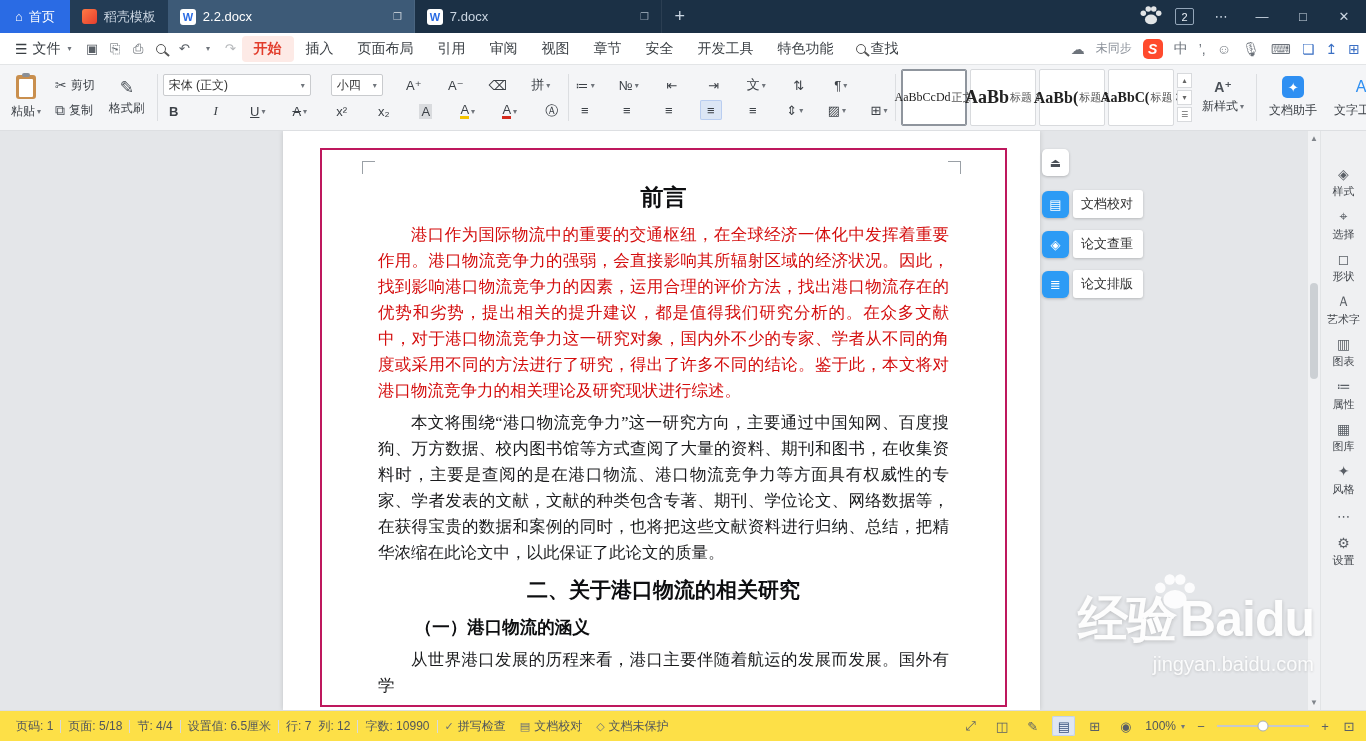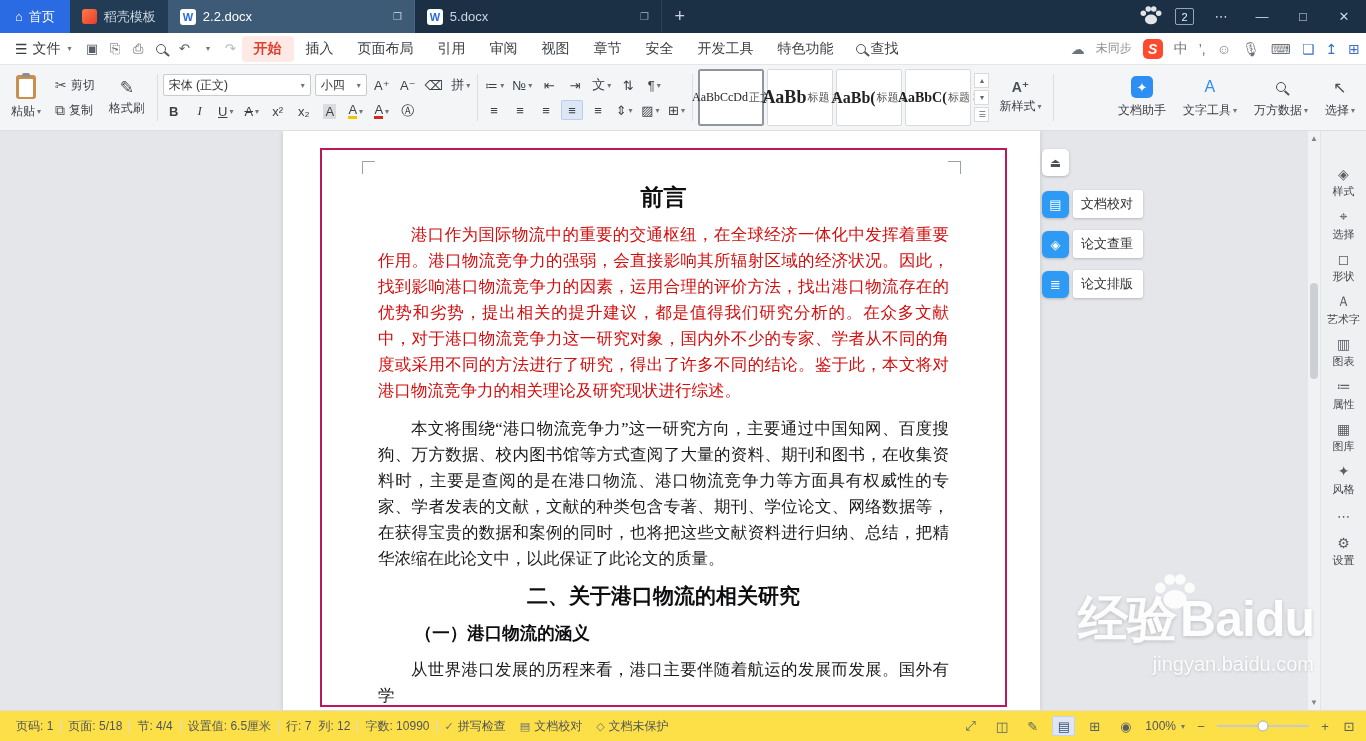--- a/index.html
+++ b/index.html
@@ -44,21 +44,21 @@
   .rgroup{display:flex;align-items:stretch;gap:3px;flex:0 0 auto}
   .bigbtn{display:flex;flex-direction:column;align-items:center;justify-content:center;gap:4px;padding:2px 7px;border-radius:3px;font-size:12px;color:#3c4147;cursor:pointer}
   .bigbtn .bb-lbl{display:flex;align-items:center;white-space:nowrap}
   .smcol{display:flex;flex-direction:column;justify-content:center;gap:6px}
   .smbtn{display:flex;align-items:center;gap:4px;font-size:12px;color:#3c4147;padding:1px 4px;cursor:pointer;white-space:nowrap}
   .g-ico{font-size:14px;color:#4a5057;line-height:1}
   .clipb{width:20px;height:24px;background:#c98f4e;border-radius:3px;position:relative}
   .clipb:before{content:"";position:absolute;left:3px;top:4px;right:3px;bottom:2px;background:#fff;border-radius:1px}
   .clipb:after{content:"";position:absolute;left:6px;top:-2px;width:8px;height:4px;background:#8a8f96;border-radius:2px}
   .fontcol{display:flex;flex-direction:column;justify-content:center;gap:5px}
-  .fontrow{display:flex;align-items:center;gap:4px}
+  .fontrow{display:flex;align-items:center;gap:20px}
   .combo{background:#fff;border:1px solid #c9cbce;border-radius:2px;height:22px;display:flex;align-items:center;justify-content:space-between;padding:0 5px;font-size:12px;color:#333;cursor:pointer}
   .combo .cv{overflow:hidden;white-space:nowrap}
   .fmtbtn{min-width:22px;height:20px;display:flex;align-items:center;justify-content:center;font-size:13px;color:#3c4147;border-radius:2px;padding:0 2px;cursor:pointer;white-space:nowrap}
   .fmtbtn.sel{background:#dce6f5;box-shadow:inset 0 0 0 1px #b9cdf0}
   .u-line{text-decoration:underline}
   .hl-a{border-bottom:3px solid #f5c400;line-height:1}
   .fc-a{border-bottom:3px solid #d42a1d;line-height:1}
   .sh-a{background:#d9dbde;padding:0 2px}
   
   .stylecard{width:66px;background:#fff;border:1px solid #d8dadd;border-radius:2px;display:flex;flex-direction:row;align-items:center;justify-content:center;gap:1px;padding:3px 2px;cursor:pointer}
@@ -78,21 +78,21 @@
   .page{position:absolute;left:283px;top:0;width:757px;height:100%;background:#fff;box-shadow:0 0 5px rgba(0,0,0,.15)}
   .redbox{position:absolute;left:37px;right:33px;top:17px;bottom:3px;border:2px solid #be185d;padding:0 56px;overflow:hidden}
   .cmark{position:absolute;width:13px;height:13px}
   .cmark.tl{left:79px;top:30px;border-left:1px solid #9aa0a6;border-top:1px solid #9aa0a6}
   .cmark.tr{right:79px;top:30px;border-right:1px solid #9aa0a6;border-top:1px solid #9aa0a6}
   .d-title{font-weight:bold;font-size:23px;text-align:center;margin-top:32px;color:#0d0e10}
   .d-body{font-family:"Liberation Serif","DejaVu Serif",serif;font-size:16.5px;line-height:26px;text-align:justify;text-indent:2em;color:#1a1b1d}
   .d-red{color:#d40d0d;margin-top:9px}
   .d-h{font-weight:bold;font-size:21px;text-align:center;margin:10px 0 7px;color:#0d0e10}
   .d-sub{font-weight:bold;font-size:17.5px;margin:11px 0 8px;text-indent:2.1em;color:#0d0e10}
-  .d-p{margin-top:12px}
+  .d-p{margin-top:6px}
 
   
   .assist{position:absolute;left:1042px;top:18px;display:flex;flex-direction:column;gap:12px}
   .eject{width:27px;height:27px;background:#fff;border-radius:5px;box-shadow:0 1px 3px rgba(0,0,0,.22);display:flex;align-items:center;justify-content:center;color:#4a5057;font-size:12px;cursor:pointer;margin-bottom:2px}
   .abtn{display:flex;align-items:center;cursor:pointer}
   .aico{width:27px;height:27px;background:#2d9bf5;border-radius:6px;display:flex;align-items:center;justify-content:center;color:#fff;font-size:13px;box-shadow:0 1px 3px rgba(0,0,0,.22);z-index:1}
   .albl{background:#fff;border-radius:3px;box-shadow:0 1px 3px rgba(0,0,0,.2);padding:5px 10px 5px 8px;font-size:13px;color:#333;margin-left:4px;white-space:nowrap}
 
   
   .vscroll{position:absolute;right:46px;top:0;bottom:0;width:13px;background:#f1f2f4;border-left:1px solid #e4e6e8}
@@ -136,21 +136,21 @@
       <span class="docer-ico"></span>
       <span>稻壳模板</span>
     </div>
     <div class="tb-tab doc active">
       <span class="wicon">W</span>
       <span>2.2.docx</span>
       <span class="tab-win">❐</span>
     </div>
     <div class="tb-tab doc">
       <span class="wicon">W</span>
-      <span>5.docx</span>
+      <span>7.docx</span>
       <span class="tab-win">❐</span>
     </div>
     <div class="tb-plus">+</div>
     <div class="tb-right">
       <span class="paw-sm">
         <svg width="22" height="20" viewBox="0 0 40 36" fill="#ffffff" opacity="0.92">
             <ellipse cx="20" cy="26" rx="11" ry="9"></ellipse>
             <circle cx="6" cy="15" r="5"></circle>
             <circle cx="15" cy="7" r="5"></circle>
             <circle cx="25" cy="7" r="5"></circle>

